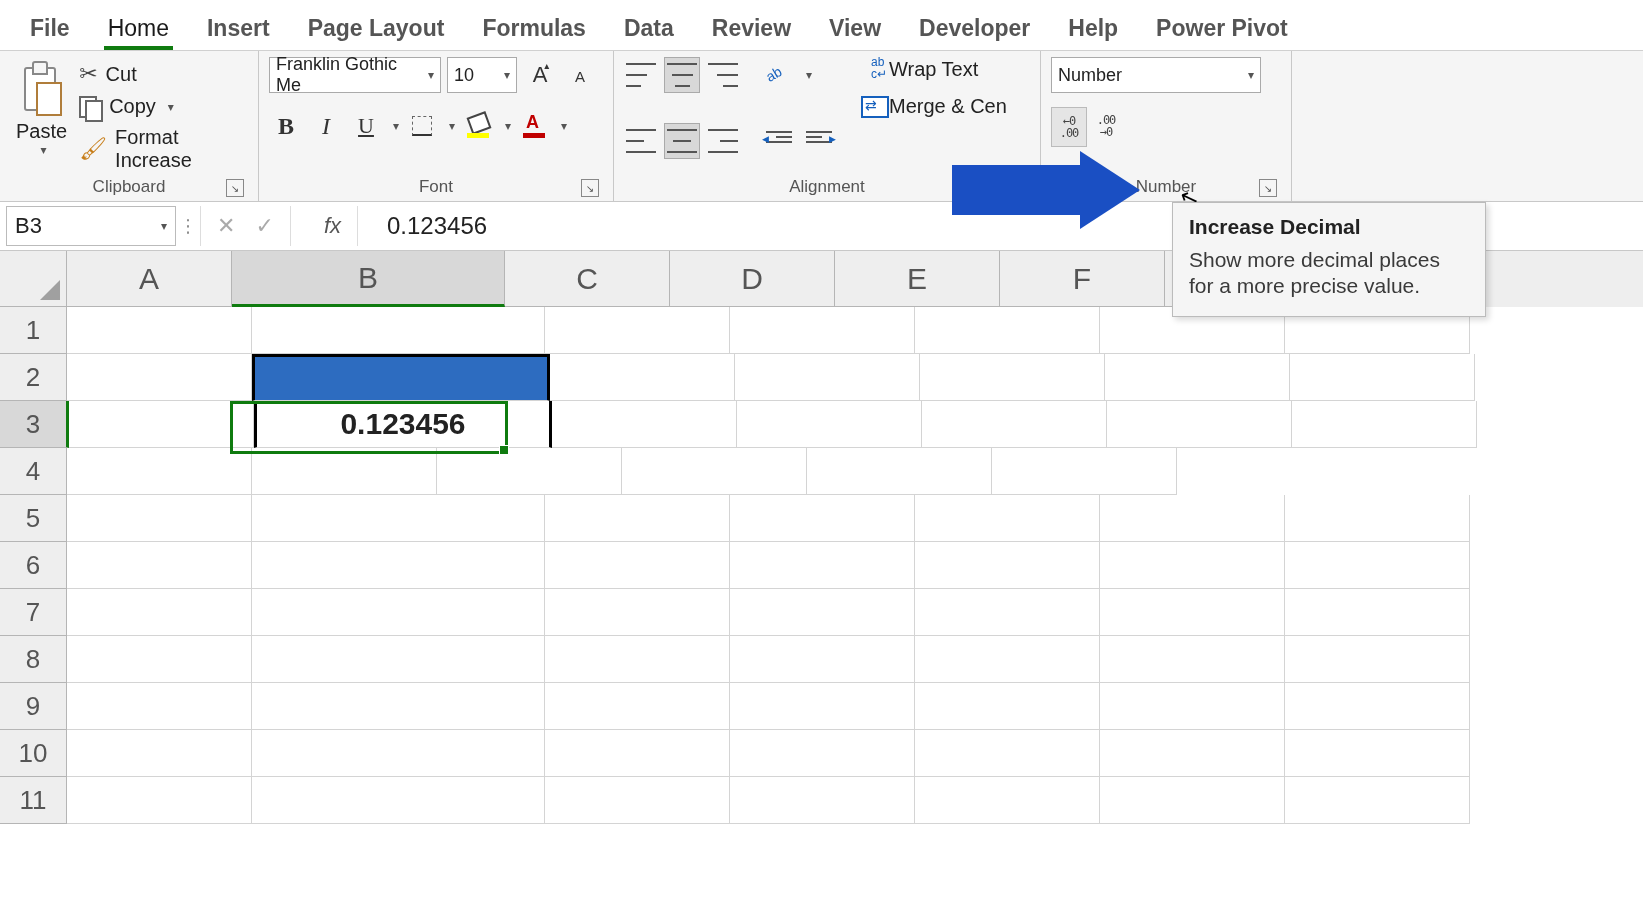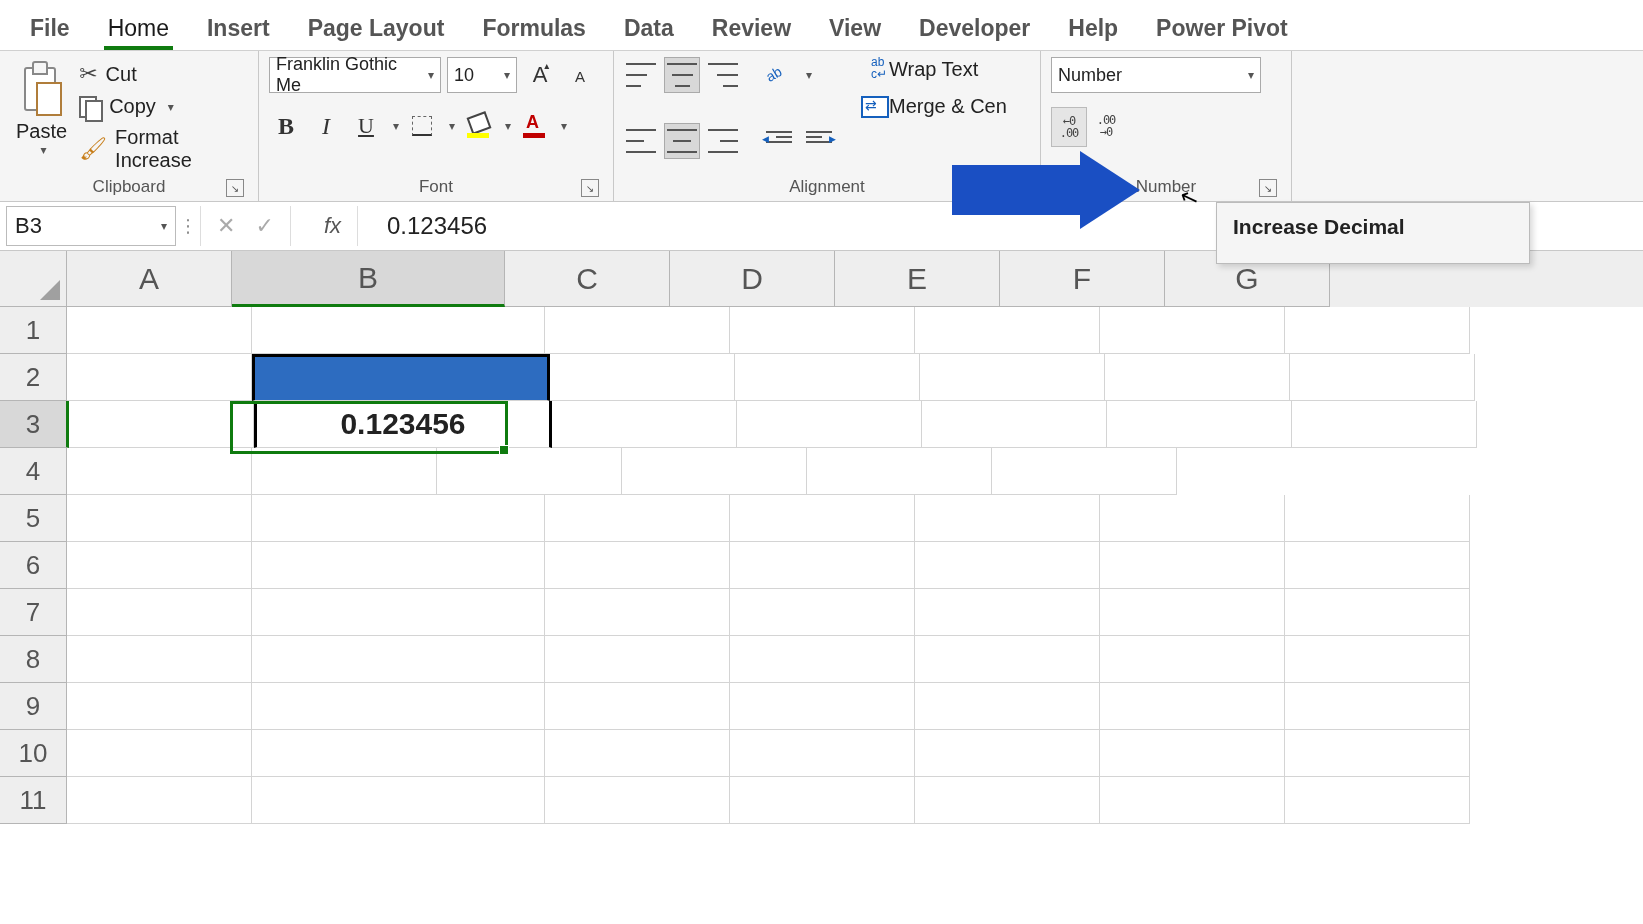--- a/index.html
+++ b/index.html
@@ -250,21 +250,21 @@
   }
 
   
   .cursor-pointer-overlay {
     position:absolute; left:1180px; top:134px; font-size:22px; z-index:6; color:#000;
     transform:rotate(-20deg);
   }
 
   
   .tooltip {
-    position:absolute; left:1216px; top:202px; width:280px;
+    position:absolute; left:1172px; top:202px; width:280px;
     background:#f5f5f5; border:1px solid #bbb; padding:12px 16px 16px 16px;
     box-shadow:3px 3px 6px rgba(0,0,0,0.15); z-index:10;
     font-size:21px; color:#3a3a3a;
   }
   .tooltip .title { font-weight:bold; margin-bottom:8px; color:#222;}
   .tooltip .desc { line-height:1.25;}
 
   
   .namebox-row {
     display:flex; align-items:stretch; height:48px;
@@ -566,20 +566,21 @@
 
   <div class="blue-arrow">
     <div class="shaft"></div>
       <div class="head"></div>
   </div>
   <span class="cursor-pointer-overlay">↖</span>
 </div>
 
 <div class="tooltip">
   <div class="title">Increase Decimal</div>
+  <div class="desc">Show more decimal places for a more precise value.</div>
 </div>
 
 <div class="namebox-row">
   <div class="name-box">
     <span>B3</span>
     <span class="chev-down">▾</span>
   </div>
   <div class="fx-sep">⋮</div>
   <div class="fx-controls">
     <span>✕</span>

